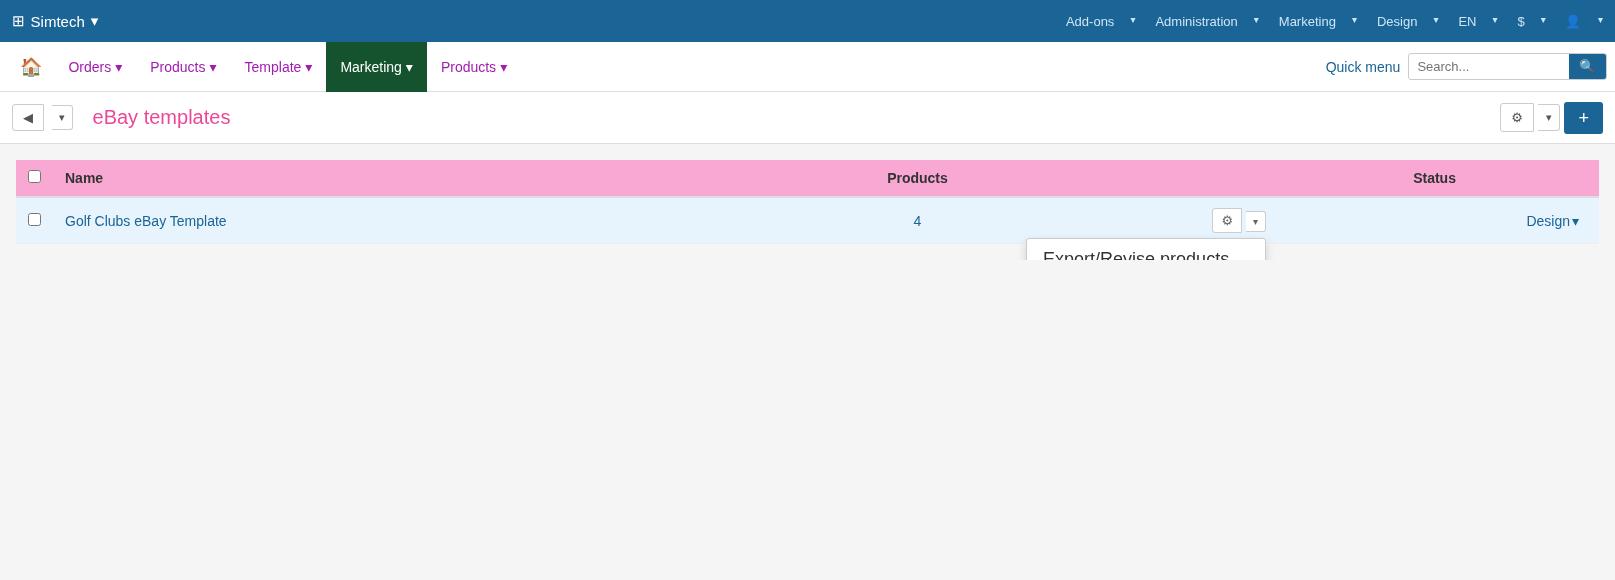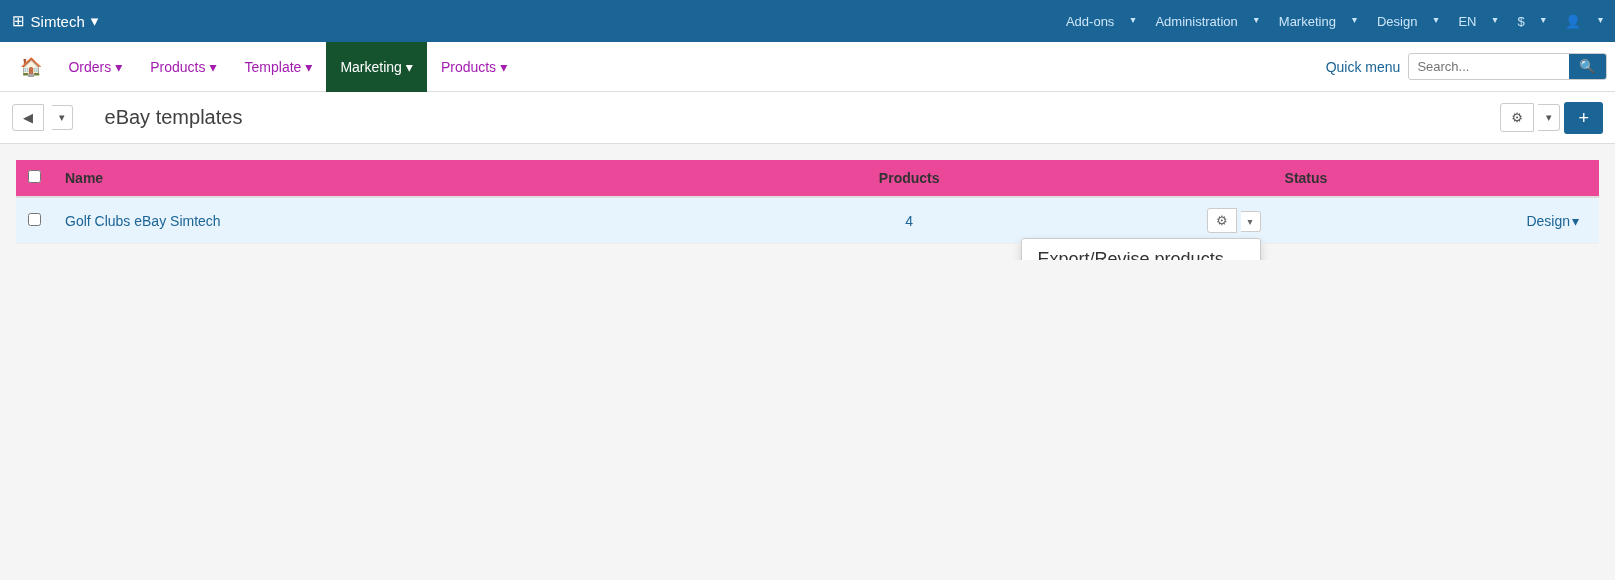--- a/index.html
+++ b/index.html
@@ -106,23 +106,23 @@
       border: 1px solid #ccc;
       border-left: none;
       color: #555;
       padding: 5px 7px;
       cursor: pointer;
       border-radius: 0 3px 3px 0;
       font-size: 11px;
     }
     .page-title {
       font-size: 20px;
-      color: #404040;
+      color: #ec4899;
       font-weight: normal;
-      margin-left: 24px;
+      margin-left: 12px;
     }
     .page-header-right {
       margin-left: auto;
       display: flex;
       align-items: center;
       gap: 4px;
     }
     .btn-gear {
       background: #fff;
       border: 1px solid #ccc;
@@ -155,31 +155,31 @@
 
     
     .main-content {
       padding: 16px 16px;
     }
 
     
     .data-table {
       width: 100%;
       border-collapse: collapse;
-      background: #ec4899;
+      background: #f9a8d4;
     }
     .data-table th {
       text-align: left;
       padding: 10px 12px;
       font-weight: bold;
       color: #333;
       border-bottom: 2px solid #ddd;
       font-size: 14px;
     }
-    .data-table th.col-status { text-align: left; padding-right: 20px; }
+    .data-table th.col-status { text-align: center; padding-right: 20px; }
     .data-table td {
       padding: 10px 12px;
       border-bottom: 1px solid #eee;
       vertical-align: middle;
     }
     .data-table tr.highlighted { background: #e8f4fd; }
     .row-link { color: #1a6496; text-decoration: none; cursor: pointer; }
     .products-count { color: #1a6496; }
     .status-active { color: #1a6496; cursor: pointer; display: flex; align-items: center; justify-content: flex-end; gap: 2px; padding-right: 8px; }
 
@@ -329,21 +329,21 @@
         <th style="width:200px;"></th>
         <th class="col-status">Status</th>
       </tr>
     </thead>
     <tbody>
       <tr class="highlighted">
         <td>
           <input type="checkbox" style="">
         </td>
         <td>
-          <a class="row-link">Golf Clubs eBay Simtech</a>
+          <a class="row-link">Golf Clubs eBay Template</a>
         </td>
         <td style="text-align:center;">
           <span class="products-count">4</span>
         </td>
         <td>
           <div class="row-actions">
             <div class="dropdown-wrapper">
               <button class="row-gear-btn">⚙</button>
               <button class="row-gear-caret">▾</button>
               

